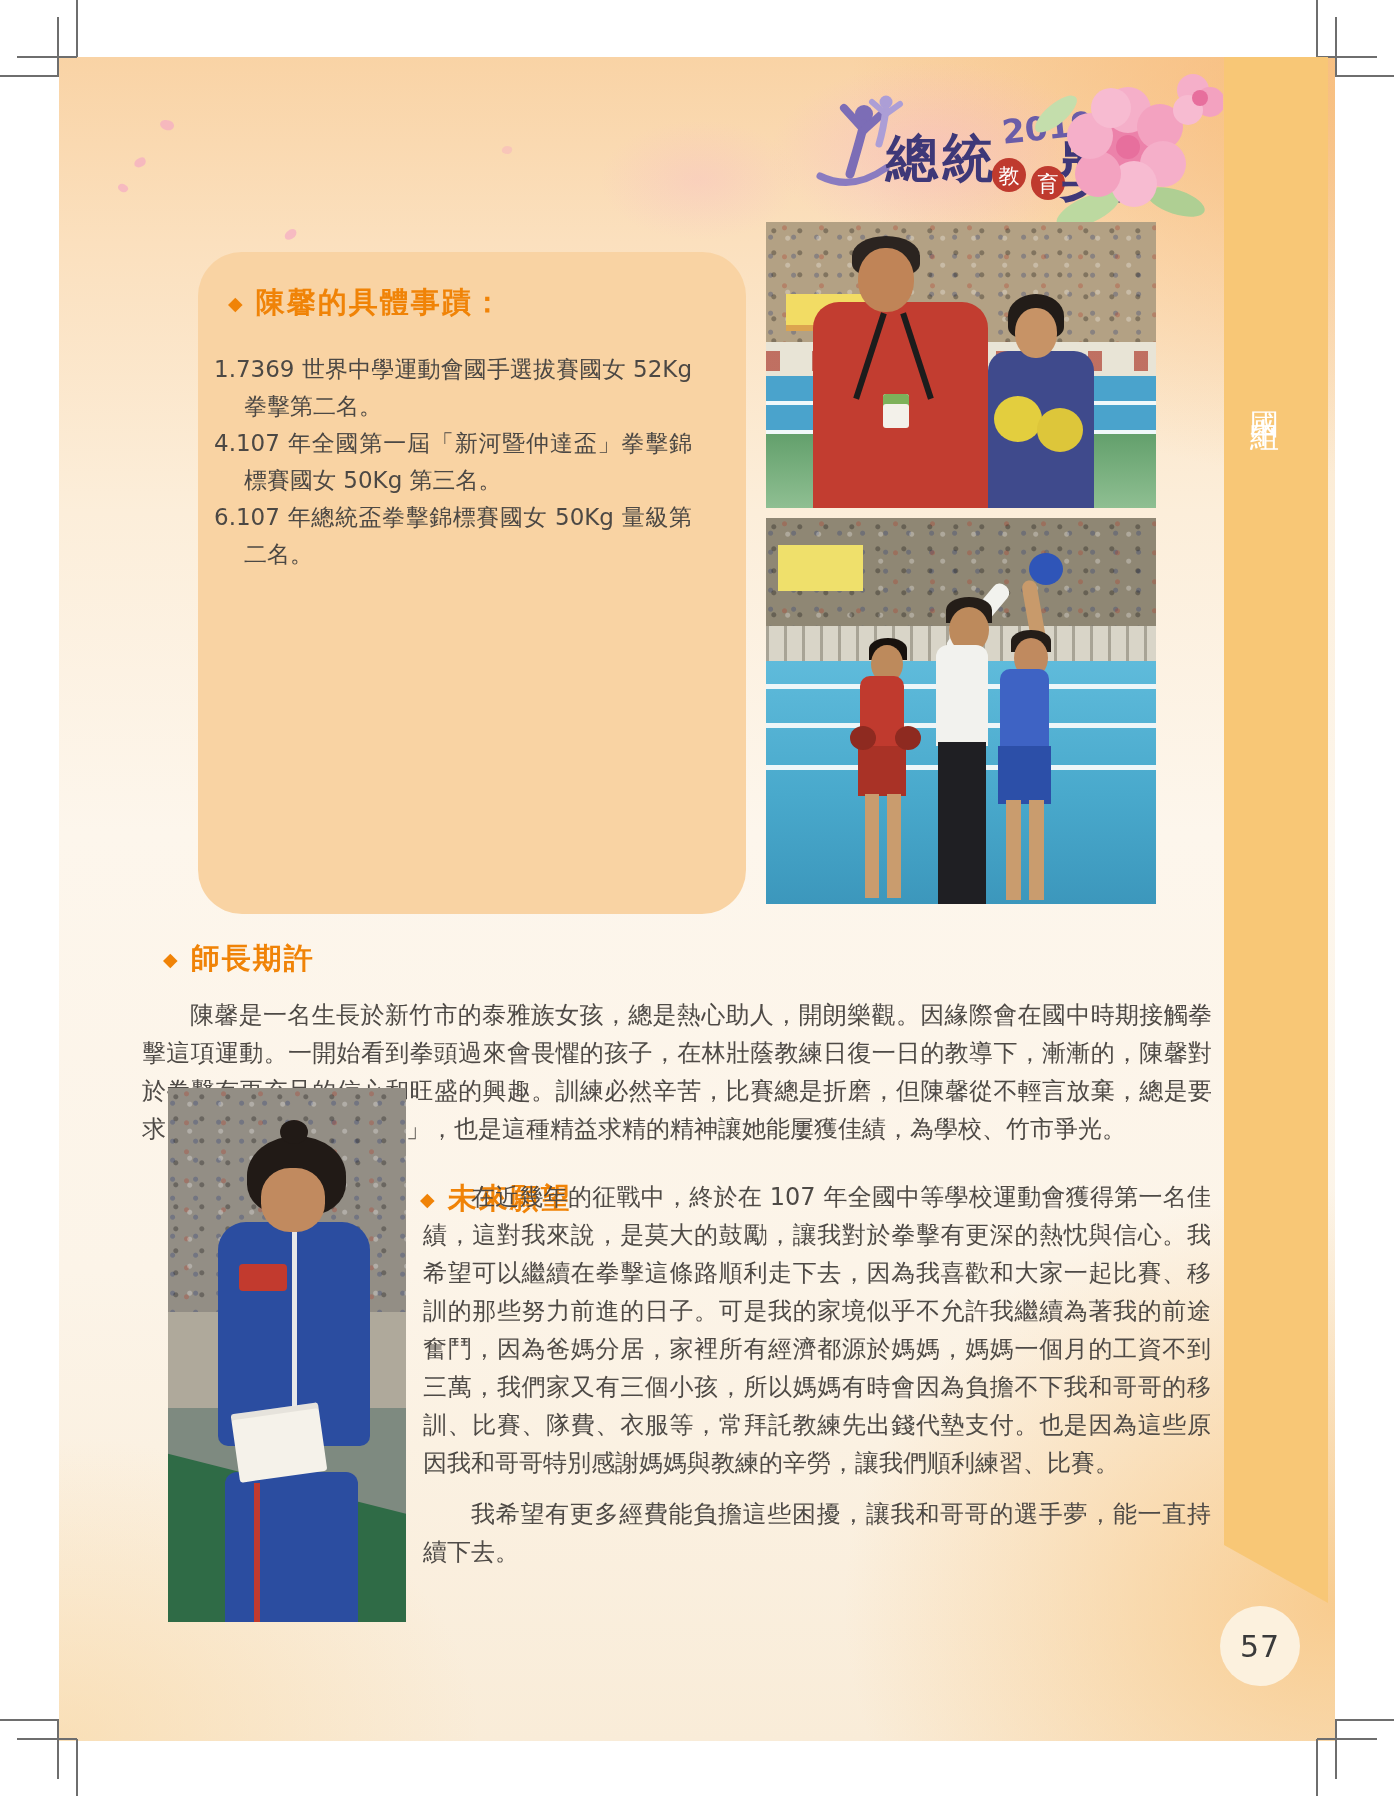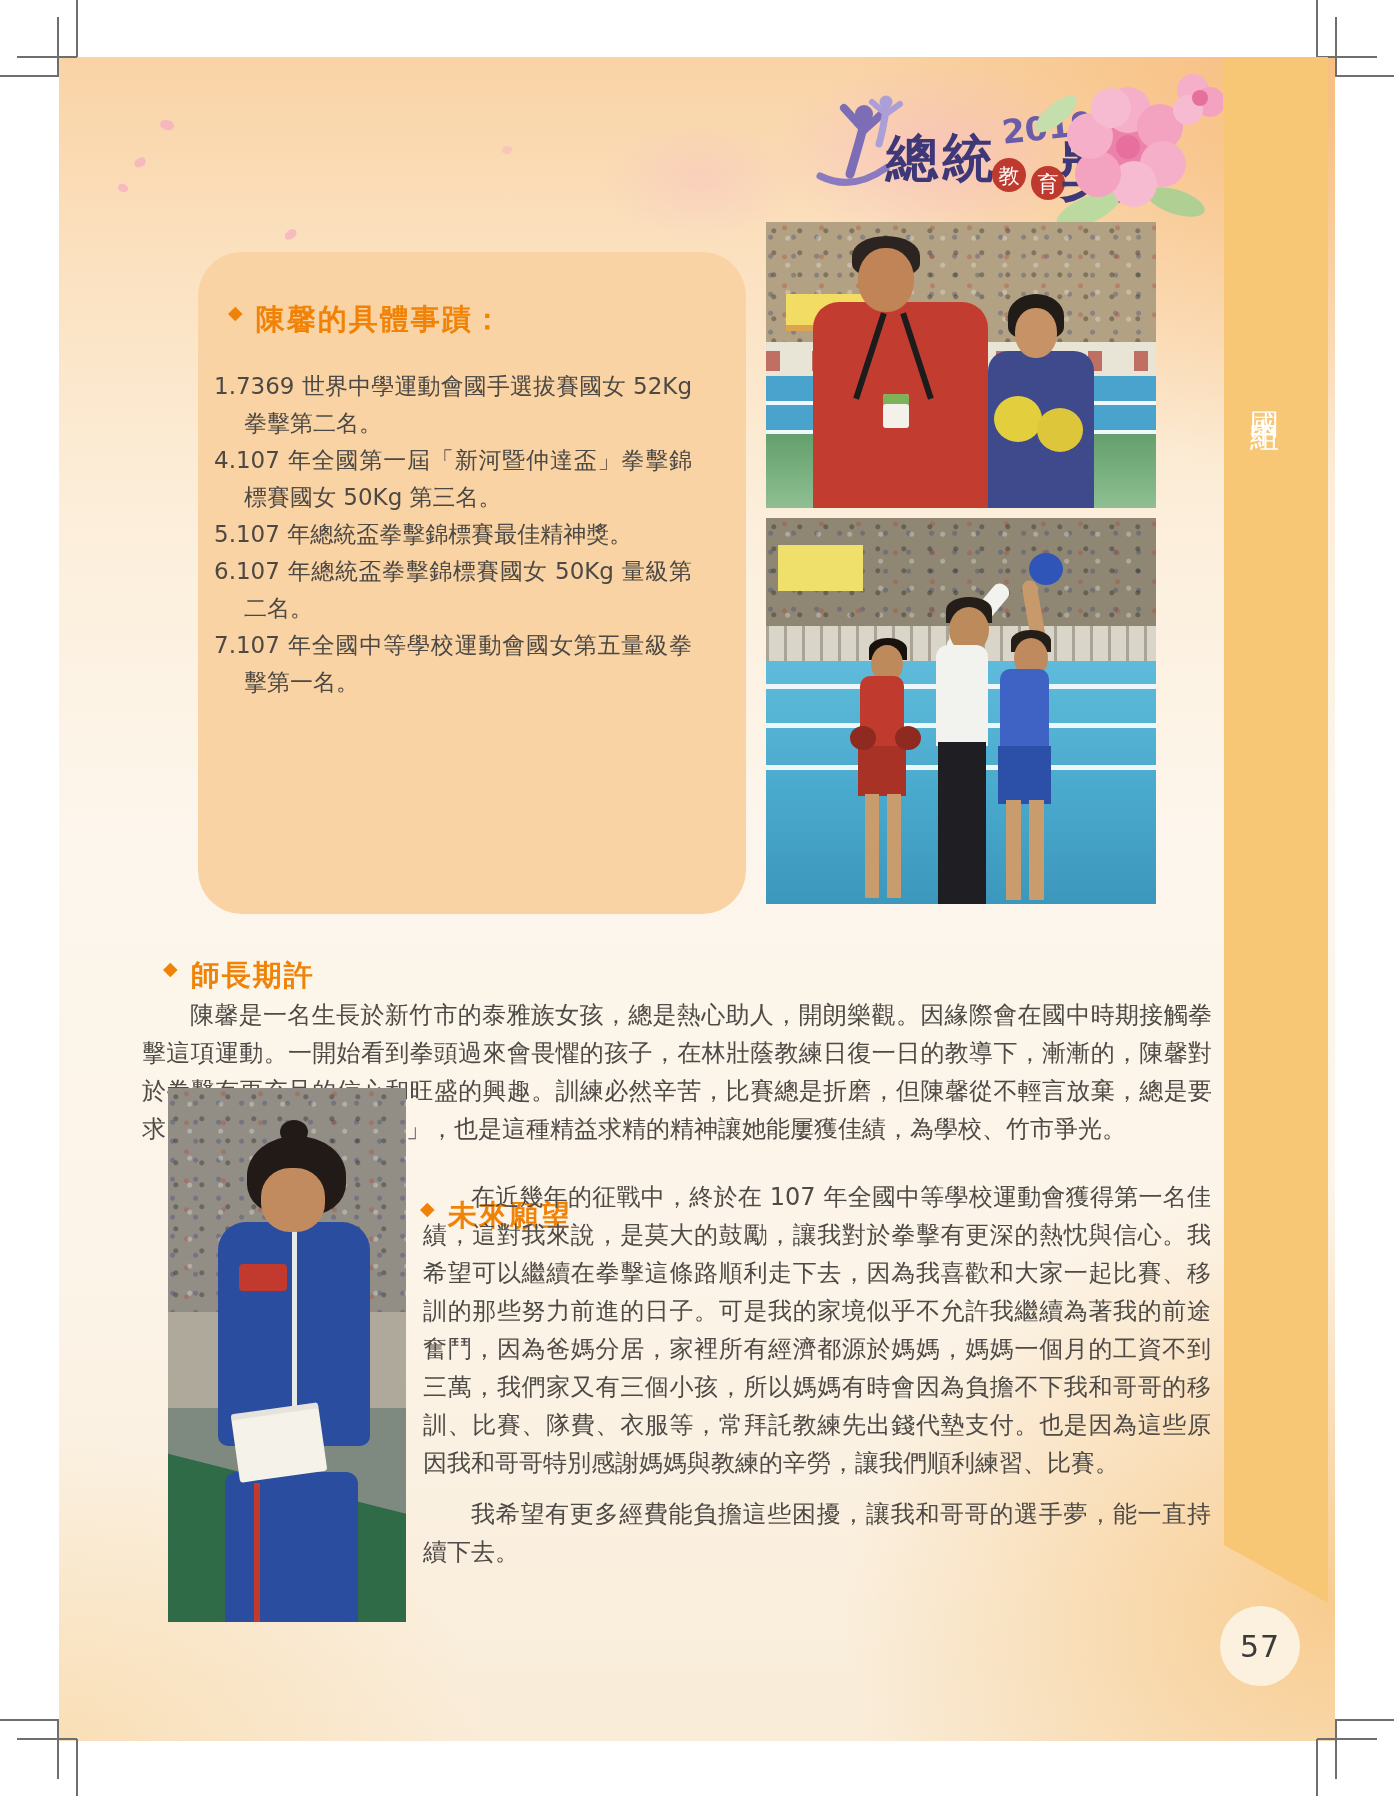--- a/index.html
+++ b/index.html
@@ -51,21 +51,21 @@
     writing-mode:vertical-rl;text-orientation:upright;letter-spacing:7px;line-height:1;
   }
 
   
   .ach-box{
     left:198px;top:252px;width:548px;height:662px;background:#F9D3A3;border-radius:44px;
     box-sizing:border-box;padding:36px 28px 0 16px;
   }
   .heading{display:flex;align-items:center;gap:13px;font-weight:800;color:#F08307;}
   .heading .dia{font-size:19px;line-height:1;transform:translateY(1px);}
-  .heading .htx{font-size:29px;letter-spacing:2px;line-height:1;margin-top:17px;}
+  .heading .htx{font-size:29px;letter-spacing:2px;line-height:1;}
   .ach-box .heading{margin-left:14px;}
   .ach-list{list-style:none;margin:34px 0 0 0;padding:0;width:478px;
     font-size:23px;line-height:37px;color:#4C4844;}
   .ach-list li{padding-left:30px;text-indent:-30px;text-align:justify;}
 
   
   .para{color:#4E4A46;font-size:24px;line-height:38px;text-align:justify;text-indent:2em;}
   .sec1-head{left:163px;top:944px;}
   .sec1-para{left:142px;top:996px;width:1070px;}
   .sec2-head{left:420px;top:1184px;}
@@ -249,23 +249,21 @@
 </svg>
 
 <div class="abs ach-box">
   <div class="heading">
     <span class="dia">◆</span>
     <span class="htx">陳馨的具體事蹟：</span>
   </div>
   <ul class="ach-list">
     <li>1.7369 世界中學運動會國手選拔賽國女 52Kg 拳擊第二名。</li>
     <li>4.107 年全國第一屆「新河暨仲達盃」拳擊錦標賽國女 50Kg 第三名。</li>
-    <li>5.107 年總統盃拳擊錦標賽最佳精神獎。</li>
     <li>6.107 年總統盃拳擊錦標賽國女 50Kg 量級第二名。</li>
-    <li>7.107 年全國中等學校運動會國女第五量級拳擊第一名。</li>
   </ul>
 </div>
 
 <div class="abs photo" id="photo1">
   <div class="abs p1-crowd speckle"></div>
   <div class="abs p1-banner"></div>
   <div class="abs p1-wall"></div>
   <div class="abs p1-curtain"></div>
   <div class="abs p1-ring"></div>
   <div class="abs p1-floor"></div>

